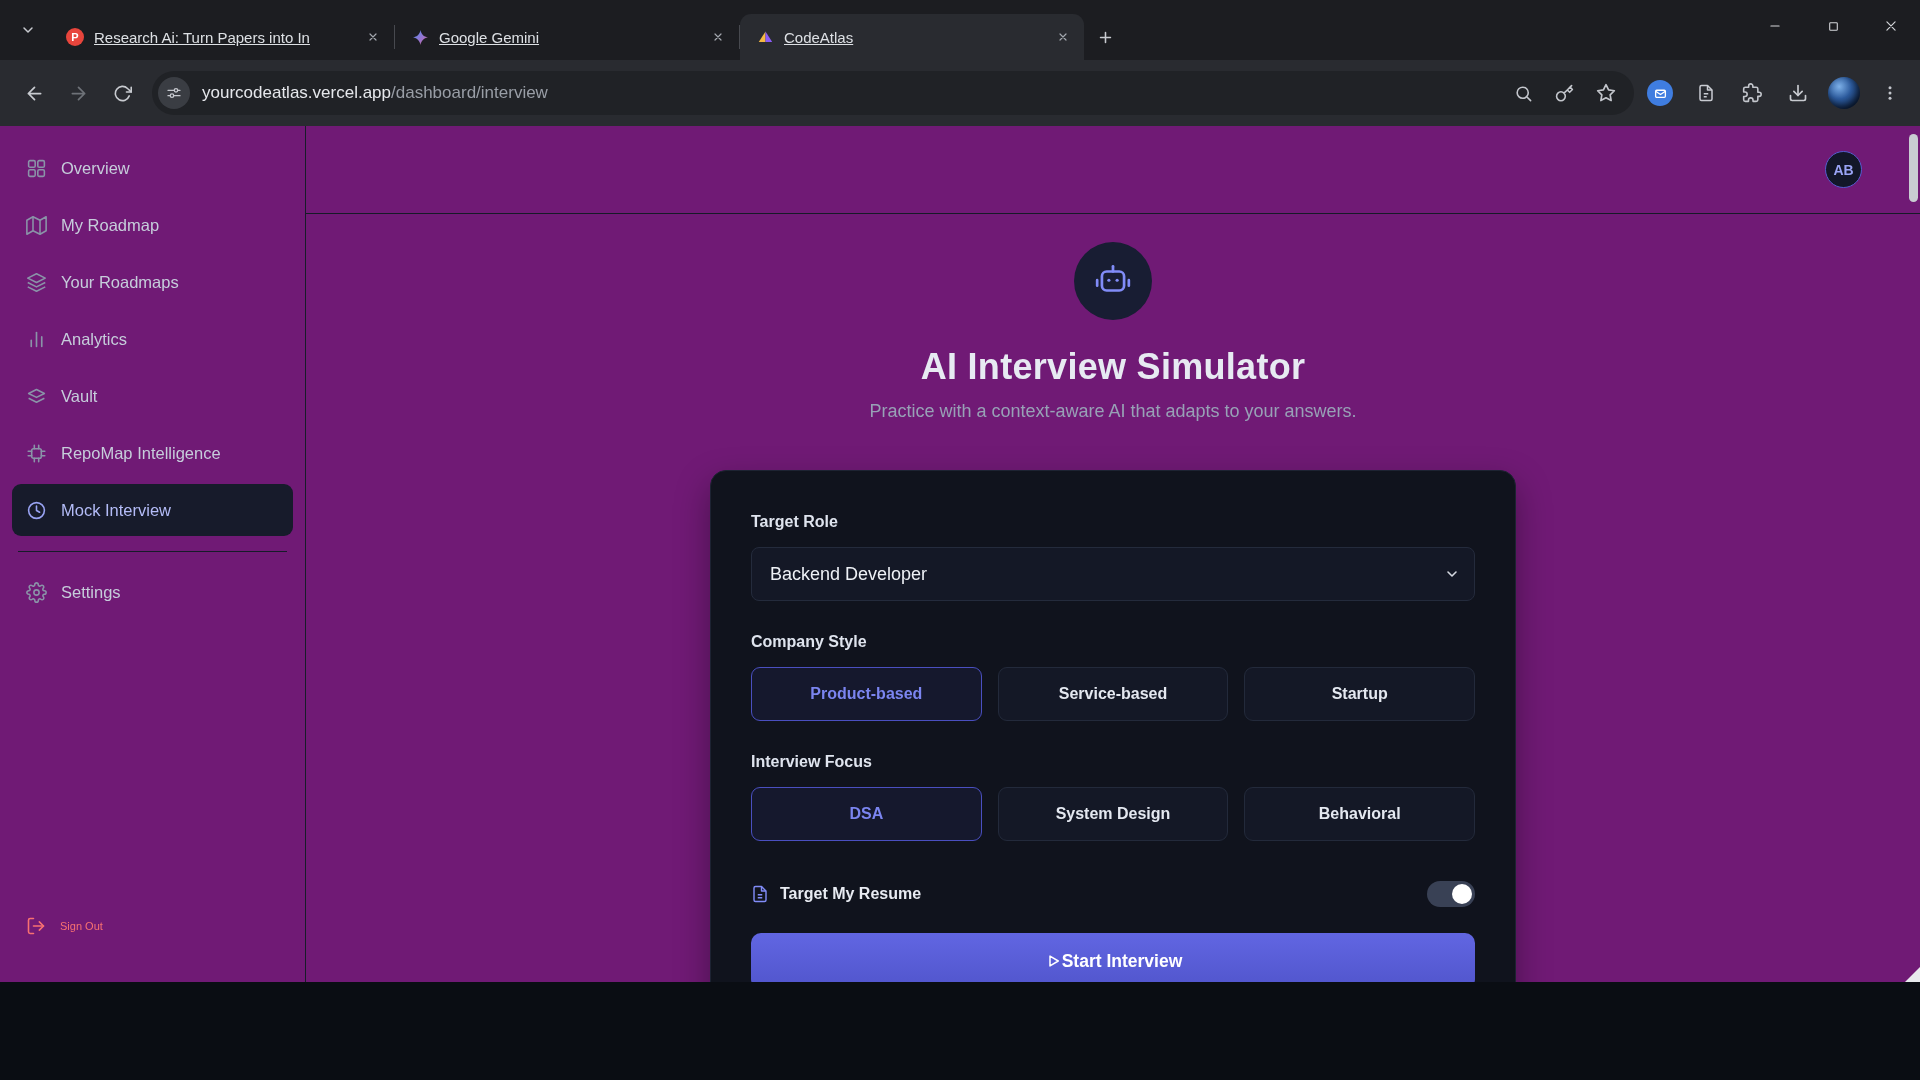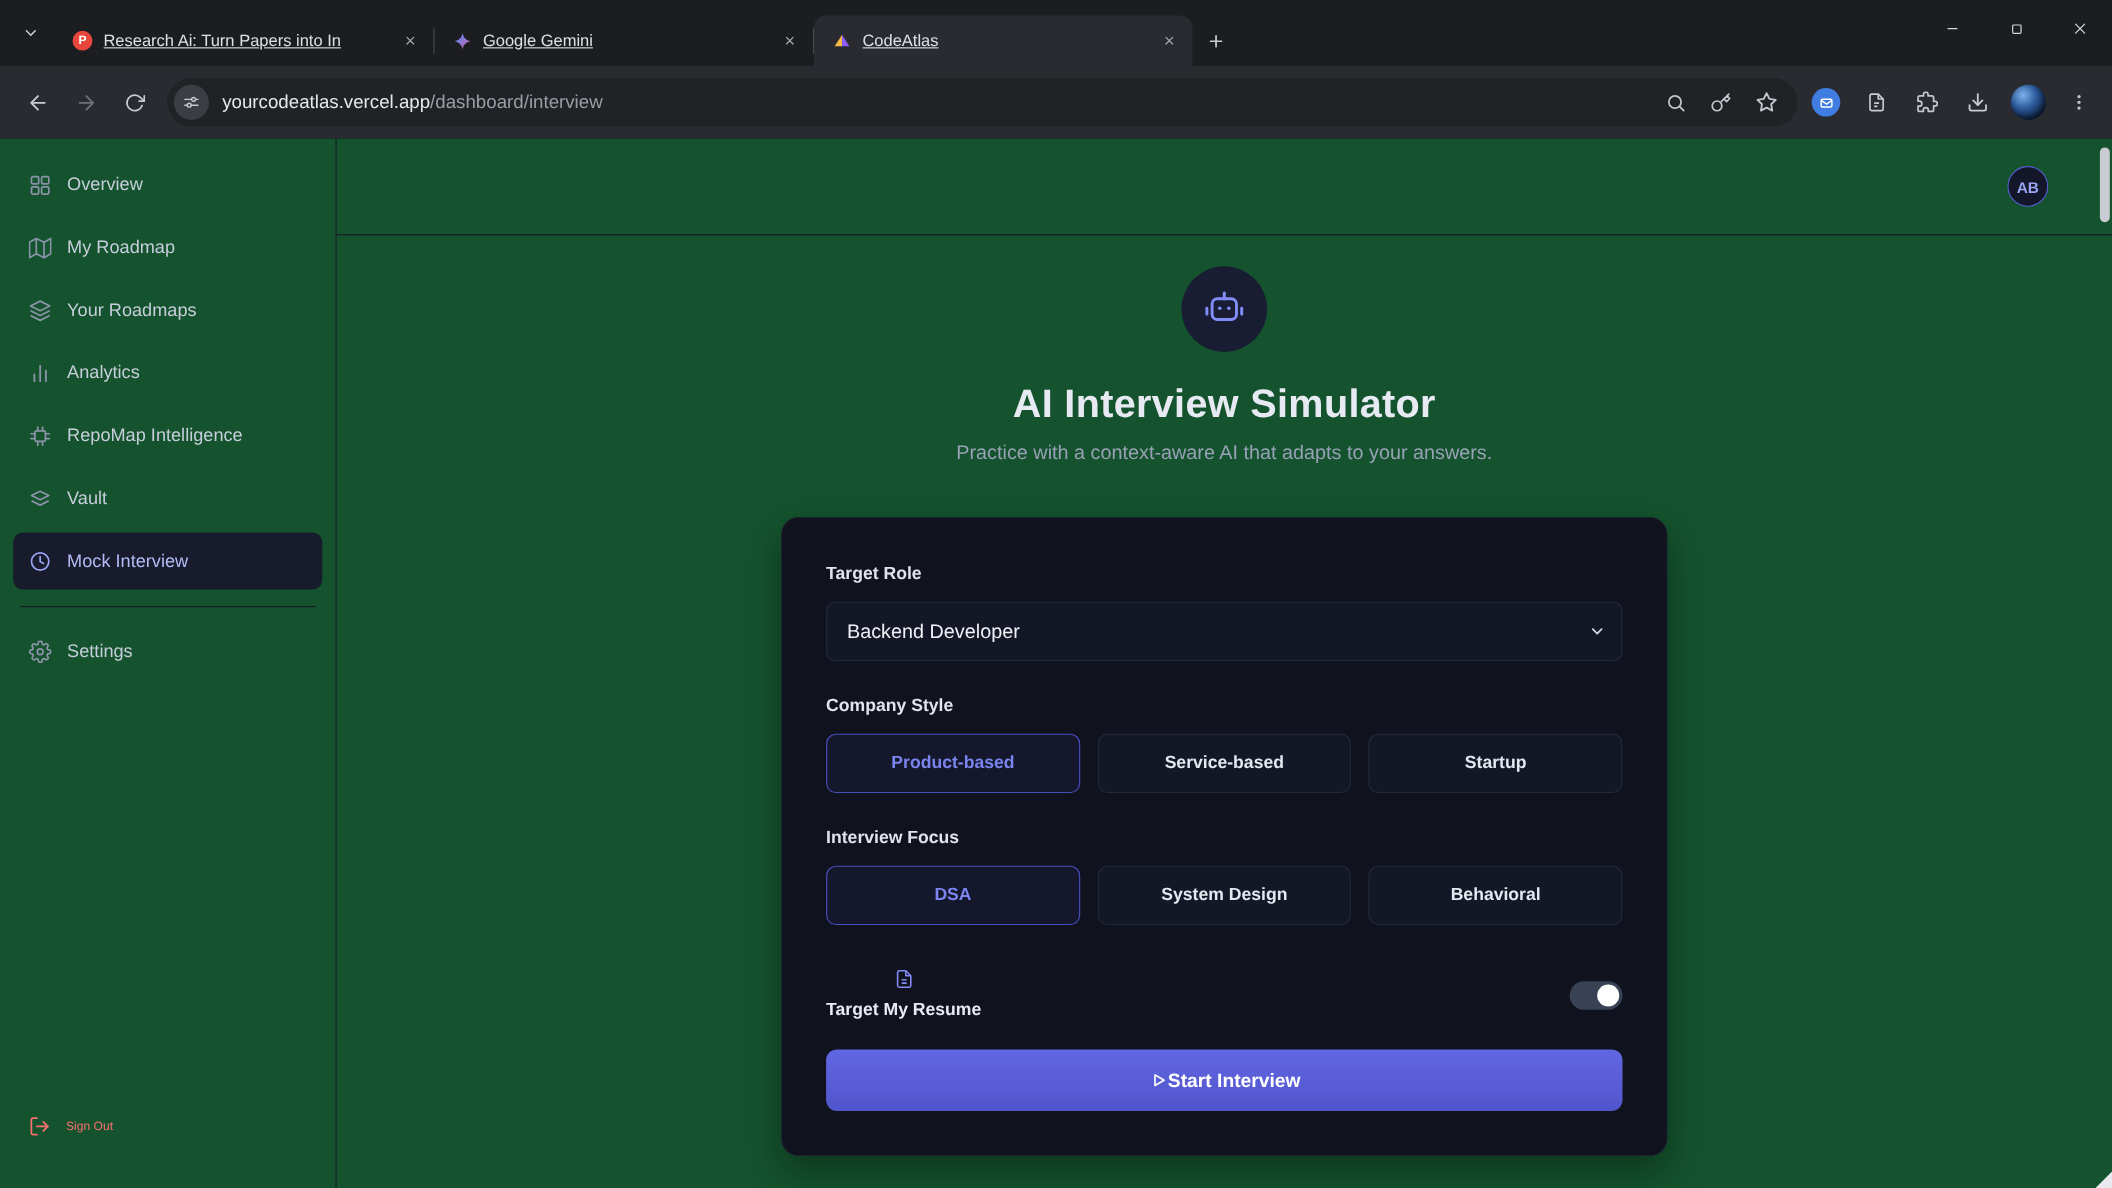--- a/index.html
+++ b/index.html
@@ -28,21 +28,21 @@
   .site-chip { width:32px; height:32px; border-radius:50%; background:#3a3d43; display:flex; align-items:center; justify-content:center; color:#c6c9cf; flex:none; }
   .url-text { font-size:17px; color:#e6e8ec; white-space:nowrap; }
   .url-text .url-path { color:#999ea6; }
   .omni-icons { margin-left:auto; display:flex; gap:22px; align-items:center; color:#c3c6cc; }
   .ext-cluster { display:flex; align-items:center; gap:10px; color:#c3c6cc; }
   .ext-btn { width:36px; height:36px; display:flex; align-items:center; justify-content:center; }
   .ext-blue { width:26px; height:26px; border-radius:50%; background:#3f7de0; display:flex; align-items:center; justify-content:center; }
   .profile-btn { width:32px; height:32px; border-radius:50%; background:radial-gradient(circle at 35% 30%, #7db0e8 0%, #2c5a9c 40%, #12294e 75%, #0a1830 100%); box-shadow:inset -2px -3px 6px rgba(0,0,0,.5); }
 
   
-  .page { display:flex; height:954px; position:relative; background:#14532d; }
+  .page { display:flex; height:856px; position:relative; background:#701a75; }
 
   .sidebar { width:306px; border-right:1px solid #171c29; padding:16px 12px 30px; display:flex; flex-direction:column; flex:none; }
   .nav-item { height:52px; border-radius:9px; display:flex; align-items:center; gap:14px; padding:0 14px; color:#c6cddb; font-size:16.5px; margin-bottom:5px; }
   .nav-item .nav-icon { color:#8a93a8; flex:none; }
   .nav-item.active { background:#171b2b; color:#b4bcf7; }
   .nav-item.active .nav-icon { color:#99a3f3; }
   .nav-divider { height:1px; background:#161b29; margin:10px 6px 14px; }
   .signout-item { margin-top:auto; height:52px; display:flex; align-items:center; gap:14px; padding:0 14px; color:#f87171; font-size:11px; border-radius:9px; }
 
   .content { flex:1; display:flex; flex-direction:column; min-width:0; }
@@ -55,21 +55,21 @@
   .main-subtitle { margin-top:13px; font-size:18px; color:#98a1b6; }
 
   .card { margin-top:48px; width:806px; background:#10131d; border:1px solid #1d2332; border-radius:16px; padding:42px 40px 40px; box-shadow:0 14px 34px rgba(0,0,0,.35); flex:none; }
   .field-label { font-size:16px; font-weight:700; color:#dfe4ee; margin-bottom:16px; }
   .select-control { height:54px; background:#141826; border:1px solid #242b3c; border-radius:8px; display:flex; align-items:center; padding:0 18px; font-size:18px; color:#eef1f6; position:relative; margin-bottom:32px; }
   .select-control .select-chevron { position:absolute; right:14px; color:#d4d8e0; }
   .opt-row { display:flex; gap:16px; margin-bottom:32px; }
   .opt { flex:1; height:54px; border-radius:9px; background:#141826; border:1px solid #232a3b; color:#e4e8f0; font-size:16px; font-weight:600; display:flex; align-items:center; justify-content:center; }
   .opt.selected { background:#15182d; border:1px solid #4a4fc0; color:#7b85f0; }
   .resume-row { display:flex; align-items:center; margin:40px 0 26px; }
-  .resume-left { display:flex; align-items:center; gap:11px; color:#e8ebf2; font-weight:700; font-size:16px;flex-direction:column; }
+  .resume-left { display:flex; align-items:center; gap:11px; color:#e8ebf2; font-weight:700; font-size:16px; }
   .toggle { margin-left:auto; width:48px; height:26px; border-radius:13px; background:#394155; position:relative; }
   .toggle .knob { position:absolute; top:3px; right:3px; width:20px; height:20px; border-radius:50%; background:#ffffff; }
   .start-btn { width:100%; height:56px; border-radius:10px; border:none; background:linear-gradient(180deg,#6166e2,#5155cc); color:#fff; font-size:17.5px; font-weight:700; font-family:inherit; display:flex; align-items:center; justify-content:center; }
 
   .page-scrollbar { position:absolute; top:0; right:0; width:14px; height:100%; }
   .page-scroll-thumb { position:absolute; top:8px; right:2px; width:9px; height:68px; border-radius:5px; background:#c9ccd2; }
   .scroll-corner { position:absolute; bottom:0; right:0; width:0; height:0; border-right:15px solid #e8eaee; border-top:15px solid transparent; }
 </style>
 </head>
 <body>
@@ -279,36 +279,36 @@
             <line x1="6" y1="20" x2="6" y2="13"></line>
             <line x1="12" y1="20" x2="12" y2="4"></line>
             <line x1="18" y1="20" x2="18" y2="9"></line>
           </svg>
       </span>
       <span>Analytics</span>
     </div>
 
     <div class="nav-item">
       <span class="nav-icon">
+        <svg width="21" height="21" viewBox="0 0 24 24" fill="none" stroke="currentColor" stroke-width="1.8" stroke-linejoin="round">
+            <polygon points="12 4 3 8.5 12 13 21 8.5 12 4"></polygon>
+            <polyline points="3 14 12 18.5 21 14"></polyline>
+          </svg>
+      </span>
+      <span>Vault</span>
+    </div>
+
+    <div class="nav-item">
+      <span class="nav-icon">
         <svg width="21" height="21" viewBox="0 0 24 24" fill="none" stroke="currentColor" stroke-width="1.8" stroke-linecap="round" stroke-linejoin="round">
             <rect x="6.5" y="6.5" width="11" height="11" rx="2"></rect>
             <path d="M9.5 2.5v4M14.5 2.5v4M9.5 17.5v4M14.5 17.5v4M2.5 9.5h4M2.5 14.5h4M17.5 9.5h4M17.5 14.5h4"></path>
           </svg>
       </span>
       <span>RepoMap Intelligence</span>
-    </div>
-
-    <div class="nav-item">
-      <span class="nav-icon">
-        <svg width="21" height="21" viewBox="0 0 24 24" fill="none" stroke="currentColor" stroke-width="1.8" stroke-linejoin="round">
-            <polygon points="12 4 3 8.5 12 13 21 8.5 12 4"></polygon>
-            <polyline points="3 14 12 18.5 21 14"></polyline>
-          </svg>
-      </span>
-      <span>Vault</span>
     </div>
 
     <div class="nav-item active">
       <span class="nav-icon">
         <svg width="21" height="21" viewBox="0 0 24 24" fill="none" stroke="currentColor" stroke-width="1.8" stroke-linecap="round" stroke-linejoin="round">
             <circle cx="12" cy="12" r="9"></circle>
             <path d="M12 7v5l3.5 2"></path>
           </svg>
       </span>
       <span>Mock Interview</span>

